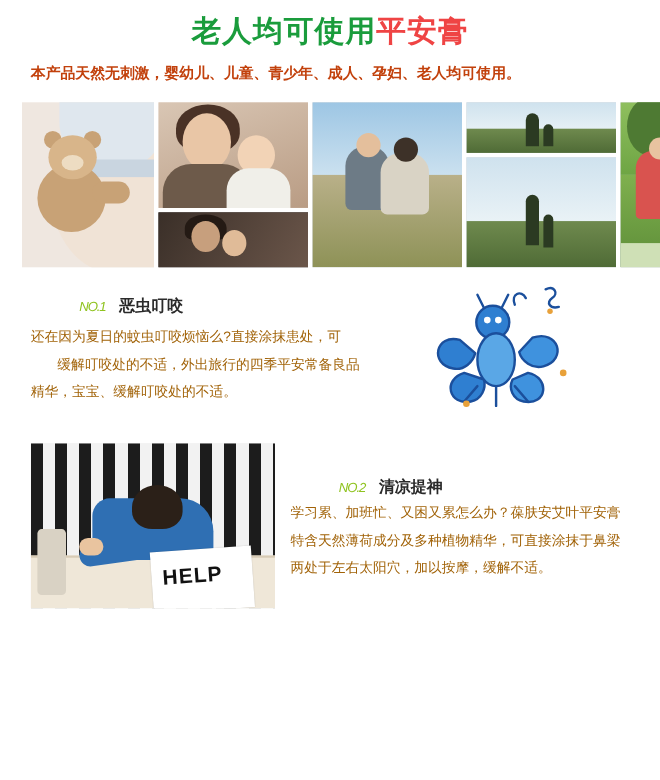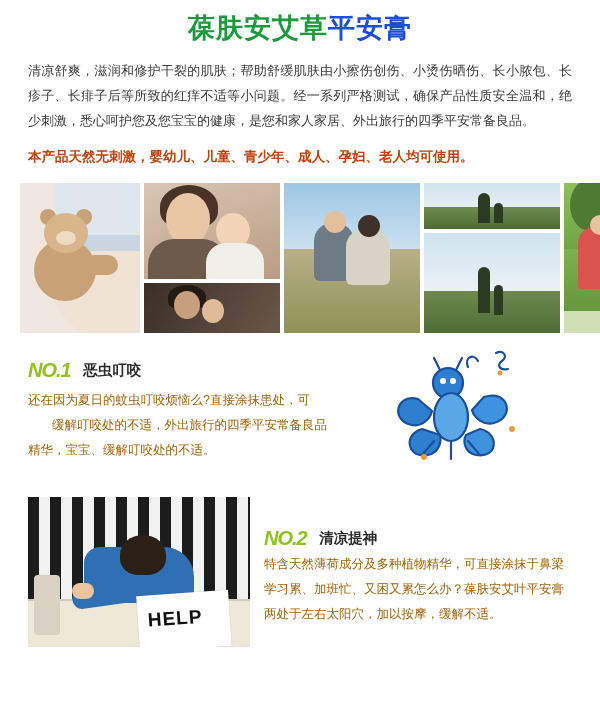--- a/index.html
+++ b/index.html
@@ -26,21 +26,21 @@
     padding-top: 14px;
   }
   .title {
     display: inline-block;
     font-size: 27px;
     font-weight: bold;
     letter-spacing: 1px;
     line-height: 1.1;
   }
   .title .seg-green { color: #1a9c3c; }
-  .title .seg-dark  { color: #1d4ed8; }
+  .title .seg-dark  { color: #ef4444; }
 
   
   .intro {
     margin: 14px 28px 0 28px;
     font-size: 13px;
     line-height: 1.95;
     color: #3a3a3a;
     text-align: justify;
   }
   .intro-strong {
@@ -128,26 +128,27 @@
   .p6 .blanket{ position:absolute; left:0; bottom:0; width:160px; height:22px; background:#cfe0b6; }
 
   
   .section {
     position: relative;
     margin-top: 26px;
   }
   .sec-no {
     font-family: "Liberation Sans", sans-serif;
     font-style: italic;
-    font-weight: bold;
-    font-size: 20px;
+    font-weight: normal;
+    font-size: 12px;
     color: #8fc31f;
     letter-spacing: -1px;
     display: inline-block;
     vertical-align: middle;
+    margin-left: 44px;
   }
   .sec-title {
     display: inline-block;
     vertical-align: middle;
     font-size: 14.5px;
     font-weight: bold;
     color: #2a2a2a;
     margin-left: 8px;
     text-align: center;
   }
@@ -231,25 +232,24 @@
   .sec2-text { flex: 1; padding-top: 30px; }
   .sec2-head { margin-bottom: 2px; }
 </style>
 </head>
 <body>
 
 <div class="page">
 
   <div class="title-wrap">
     <div class="title">
-      <span class="seg-green">葆肤安艾草</span><span class="seg-dark">平安膏</span>
+      <span class="seg-green">老人均可使用</span><span class="seg-dark">平安膏</span>
     </div>
   </div>
 
-  <div class="intro">清凉舒爽，滋润和修护干裂的肌肤；帮助舒缓肌肤由小擦伤创伤、小烫伤晒伤、长小脓包、长疹子、长痱子后等所致的红痒不适等小问题。经一系列严格测试，确保产品性质安全温和，绝少刺激，悉心呵护您及您宝宝的健康，是您和家人家居、外出旅行的四季平安常备良品。</div>
   <div class="intro-strong">本产品天然无刺激，婴幼儿、儿童、青少年、成人、孕妇、老人均可使用。</div>
 
   <div class="collage">
     <div class="col">
       <div class="ph p1">
         <div class="belly"></div>
         <div class="shirt"></div>
         <div class="band"></div>
         <div class="bear-body"></div>
         <div class="ear-l"></div>
@@ -374,20 +374,20 @@
         <div class="help">HELP</div>
       </div>
     </div>
 
     <div class="sec2-text">
       <div class="sec2-head">
         <span class="sec-no">NO.2</span>
         <span class="sec-title">清凉提神</span>
       </div>
       <div class="sec-body">
+        <div>学习累、加班忙、又困又累怎么办？葆肤安艾叶平安膏</div>
         <div>特含天然薄荷成分及多种植物精华，可直接涂抹于鼻梁</div>
-        <div>学习累、加班忙、又困又累怎么办？葆肤安艾叶平安膏</div>
         <div>两处于左右太阳穴，加以按摩，缓解不适。</div>
       </div>
     </div>
   </div>
 
 </div>
 
 </body></html>

